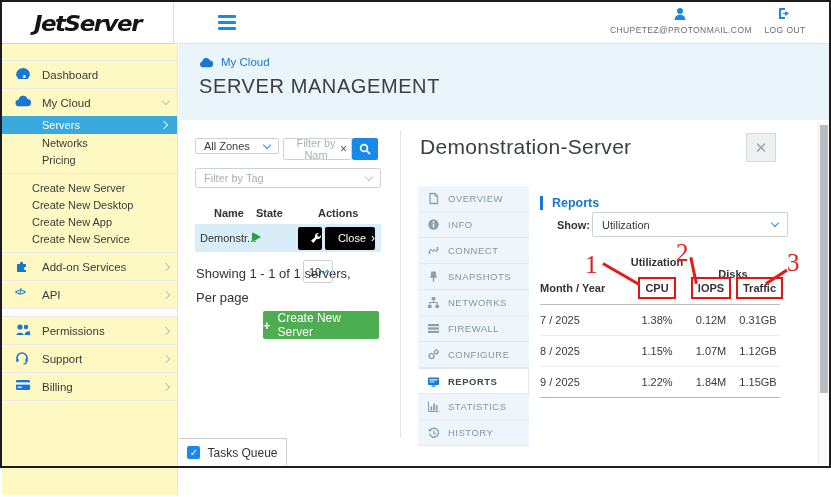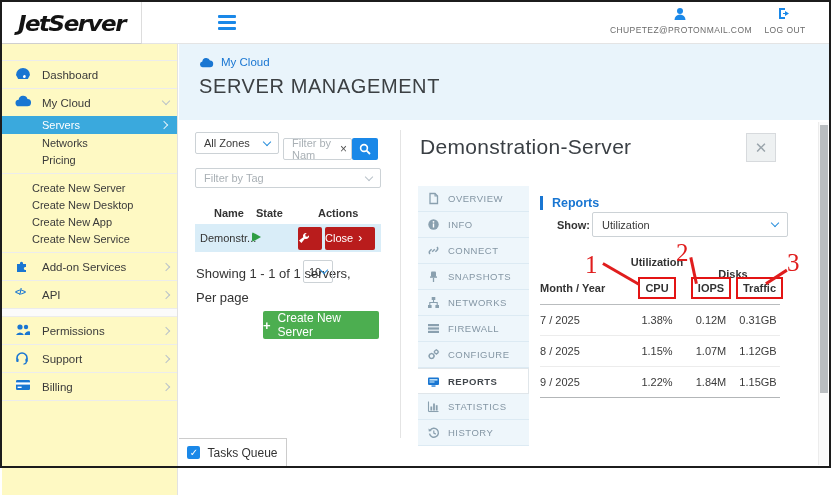--- a/index.html
+++ b/index.html
@@ -2,21 +2,21 @@
 <html><head>
 <meta charset="utf-8">
 <style>
   * { margin:0; padding:0; box-sizing:border-box; }
   body { background:#fff; font-family:"Liberation Sans", sans-serif; }
   .screen { position:relative; width:831px; height:497px; background:#fff; overflow:hidden; }
   .window-frame { position:absolute; left:0; top:0; width:831px; height:468px; border:2px solid #1c1c1c; pointer-events:none; z-index:50; }
 
   
   .topbar { position:absolute; left:2px; top:2px; right:2px; height:42px; background:#fff; border-bottom:1px solid #e4e4e4; z-index:5; }
-  .logo-box { position:absolute; left:0; top:0; width:140px; height:42px; border-right:1px solid #ddd; border-bottom:1px solid #cfcfcf; display:flex; align-items:center; justify-content:center; background:#fff; }
+  .logo-box { position:absolute; left:0; top:0; width:172px; height:42px; border-right:1px solid #ddd; border-bottom:1px solid #cfcfcf; display:flex; align-items:center; justify-content:center; background:#fff; }
   .logo-text { font-family:"DejaVu Sans", sans-serif; font-style:italic; font-weight:bold; font-size:23px; letter-spacing:-1.5px; color:#141414; transform:scaleY(.95); }
   .hamburger { position:absolute; left:216px; top:13px; width:18px; cursor:pointer; }
   .hamburger div { height:3px; background:#1a88e8; margin-bottom:3px; border-radius:1px; }
   .user-block { position:absolute; top:5px; text-align:center; color:#6b6b6b; font-size:8.5px; letter-spacing:.4px; }
   .user-block .uicon { display:block; height:16px; margin-bottom:2px; }
 
   
   .sidebar { position:absolute; left:2px; top:44px; width:176px; bottom:2px; background:#fef9c3; border-right:1px solid #e2e2e2; z-index:4; }
   .side-sep { border-top:1px solid #ececec; }
   .side-item { display:flex; align-items:center; height:27px; padding:0 8px 0 13px; font-size:11.5px; color:#3a3a3a; cursor:pointer; }
@@ -34,27 +34,27 @@
 
   
   .band { position:absolute; left:179px; top:44px; right:2px; height:76px; background:#e9f4fb; z-index:1; }
   .crumb { position:absolute; left:20px; top:12px; display:flex; align-items:center; font-size:11.5px; color:#1976d2; cursor:pointer; }
   .crumb svg { margin-right:7px; }
   .page-title { position:absolute; left:20px; top:31px; font-size:20px; color:#3c4043; letter-spacing:.6px; }
 
   
   .panel-divider { position:absolute; left:400px; top:130px; width:1px; height:308px; background:#e4e4e4; }
   .field { position:absolute; border:1px solid #ccd2d6; background:#fff; border-radius:2px; display:flex; align-items:center; font-size:11px; color:#3a3a3a; padding:0 8px; }
-  .field .ph { color:#a9b0b5; }
+  .field .ph { color:#a9b0b5;text-align:center; }
   .field .chev { margin-left:auto; }
   .search-btn { position:absolute; left:352px; top:138px; width:26px; height:22px; background:#1a88e8; border-radius:2px; display:flex; align-items:center; justify-content:center; cursor:pointer; }
   .lt-head { position:absolute; left:198px; top:207px; width:182px; display:flex; font-size:11px; font-weight:bold; color:#333; }
   .lt-row { position:absolute; left:195px; top:224px; width:186px; height:28px; background:#d9edf8; display:flex; align-items:center; font-size:11px; color:#333; }
   .play { width:0; height:0; border-left:9px solid #2e9e44; border-top:5.5px solid transparent; border-bottom:5.5px solid transparent; border-radius:2px; }
-  .mini-btn { height:23px; background:#b91c1c; border-radius:2px; display:flex; align-items:center; justify-content:flex-start; color:#fff; font-size:11px; cursor:pointer; }
+  .mini-btn { height:23px; background:#000000; border-radius:2px; display:flex; align-items:center; justify-content:flex-end; color:#fff; font-size:11px; cursor:pointer; }
   .pag { position:absolute; left:196px; font-size:13px; color:#333; }
   .pp-select { position:absolute; left:303px; top:260px; width:30px; height:23px; border:1px solid #ccd2d6; border-radius:2px; display:flex; align-items:center; justify-content:center; gap:0; font-size:11px; color:#333; cursor:pointer; }
   .create-btn { position:absolute; left:263px; top:311px; width:116px; height:28px; background:#4cae50; border-radius:2px; color:#fff; font-size:12px; display:flex; align-items:center; justify-content:center; gap:7px; cursor:pointer; }
   .create-btn .plus { font-weight:bold; font-size:13px; }
   .tasks-box { position:absolute; left:179px; top:438px; width:108px; height:28px; background:#fff; border:1px solid #ccc; border-left:none; border-bottom:none; display:flex; align-items:center; justify-content:center; gap:7px; font-size:12px; color:#333; cursor:pointer; z-index:6; }
   .cbx { width:13px; height:13px; background:#1a88e8; border-radius:2px; color:#fff; font-size:10px; line-height:13px; text-align:center; }
 
   
   .detail-title { position:absolute; left:420px; top:135px; font-size:21px; color:#3a3f44; letter-spacing:.3px; }
   .close-x { position:absolute; left:746px; top:133px; width:30px; height:29px; background:#eef1f2; border:1px solid #d7dadd; display:flex; align-items:center; justify-content:center; color:#9aa4ab; font-size:15px; cursor:pointer; }
@@ -234,21 +234,21 @@
           </svg>
       </span>
       <span>Billing</span>
       <span class="chev"></span>
     </div>
     <div class="side-sep"></div>
   </div>
 
   <div class="panel-divider"></div>
 
-  <div class="field" style="left:195px; top:132px; width:84px; height:22px;">
+  <div class="field" style="left:195px; top:138px; width:84px; height:16px;">
     <span>All Zones</span>
     <span class="chev down blue"></span>
   </div>
   <div class="field" style="left:283px; top:138px; width:69px; height:22px; padding-right:4px;">
     <span class="ph">Filter by Nam</span>
     <span style="margin-left:auto; color:#555; font-size:12px;">×</span>
   </div>
   <div class="search-btn">
     <svg width="12" height="12" viewBox="0 0 12 12">
         <circle cx="5" cy="5" r="3.4" fill="none" stroke="#fff" stroke-width="1.6"></circle>

